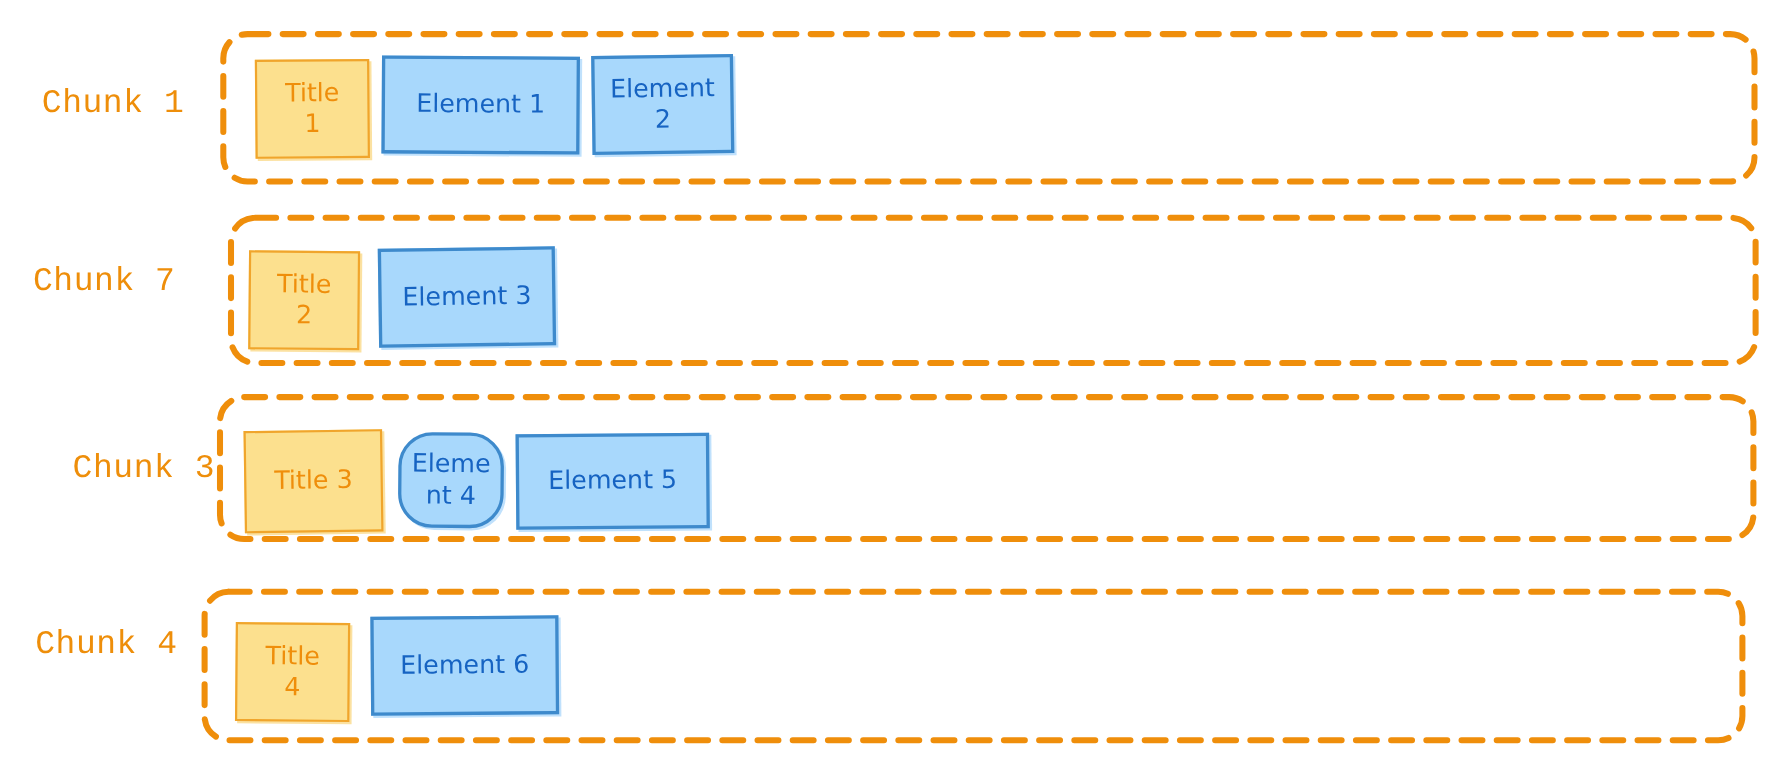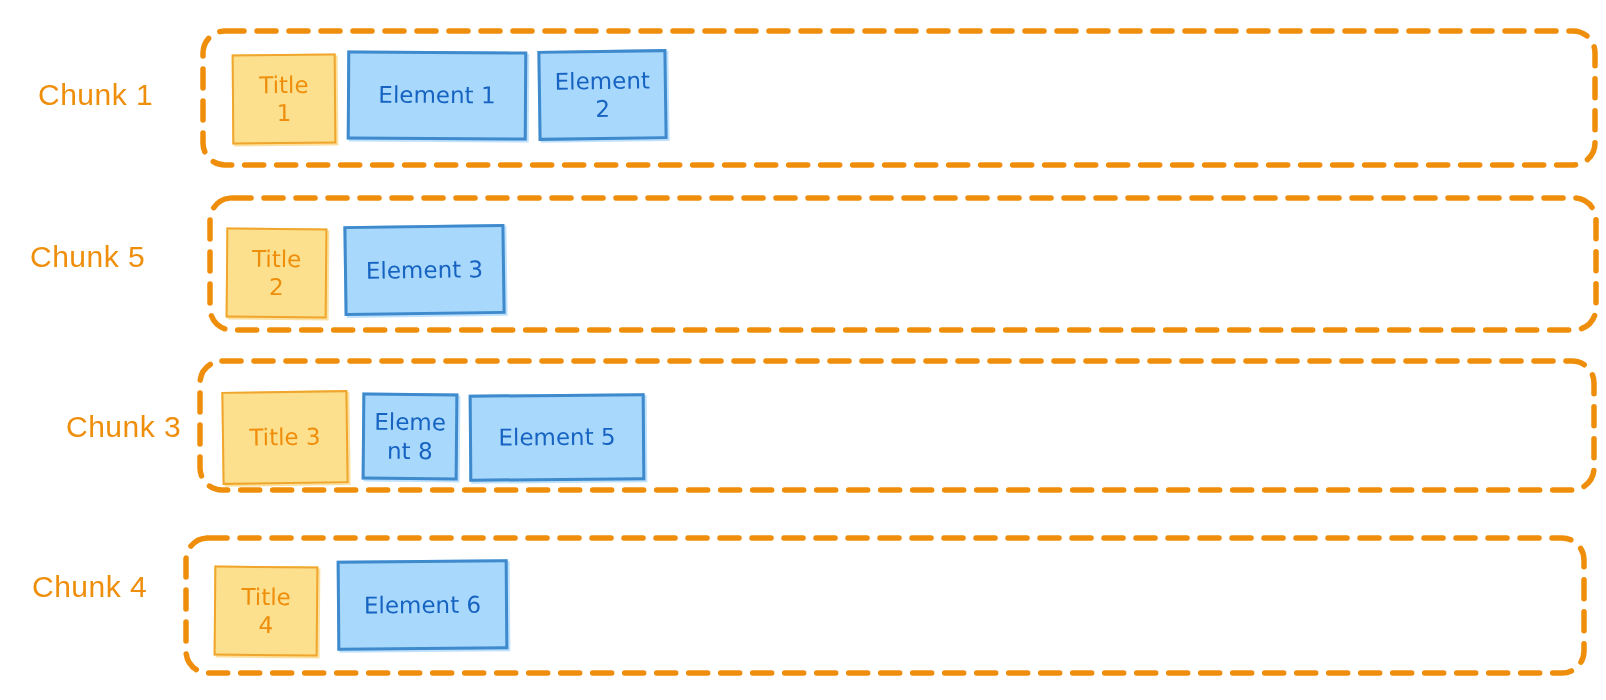--- a/index.html
+++ b/index.html
@@ -17,21 +17,21 @@
     width: 1606px;
     height: 700px;
     background: #ffffff;
     overflow: hidden;
   }
 
   
   .chunk-label {
     position: absolute;
     color: #ee8e0a;
-    font-family: Liberation Sans, sans-serif;
+    font-family: Liberation Mono, monospace;
     font-size: 30px;
     font-weight: 400;
     letter-spacing: 0.5px;
     white-space: nowrap;
     line-height: 1;
   }
 
   
   .chunk-box {
     position: absolute;
@@ -119,21 +119,21 @@
     </span>
   </div>
 
   <div class="card element rot-c" style="left:538px; top:50px; width:129px; height:90px;">
     <span>
       <span>Element</span>
       <span>2</span>
     </span>
   </div>
 
-  <div class="chunk-label" style="left:30px; top:242px;">Chunk 5</div>
+  <div class="chunk-label" style="left:30px; top:242px;">Chunk 7</div>
 
   <div class="chunk-box" style="left:207px; top:195px; width:1392px; height:138px;">
     <svg viewBox="0 0 1392 138" preserveAspectRatio="none">
       <rect x="3" y="3" width="1386" height="132" rx="22" ry="22"></rect>
     </svg>
   </div>
 
   <div class="card title rot-b" style="left:226px; top:228px; width:101px; height:90px;">
     <span>
       <span>Title</span>
@@ -156,24 +156,24 @@
     </svg>
   </div>
 
   <div class="card title rot-c" style="left:222px; top:391px; width:126px; height:93px;">
     <span>
       <span>Title 3</span>
 
     </span>
   </div>
 
-  <div class="card element rot-b" style="left:362px; top:393px; width:96px; height:87px;">
+  <div class="card element rot-b" style="left:362px; top:393px; width:96px; height:87px;border-radius:31px;">
     <span>
       <span>Eleme</span>
-      <span>nt 8</span>
+      <span>nt 4</span>
     </span>
   </div>
 
   <div class="card element rot-a" style="left:469px; top:394px; width:176px; height:87px;">
     <span>
       <span>Element 5</span>
 
     </span>
   </div>
 

